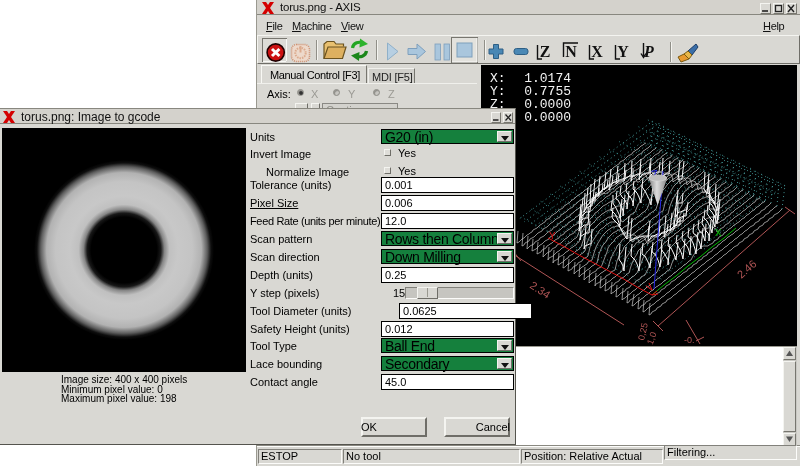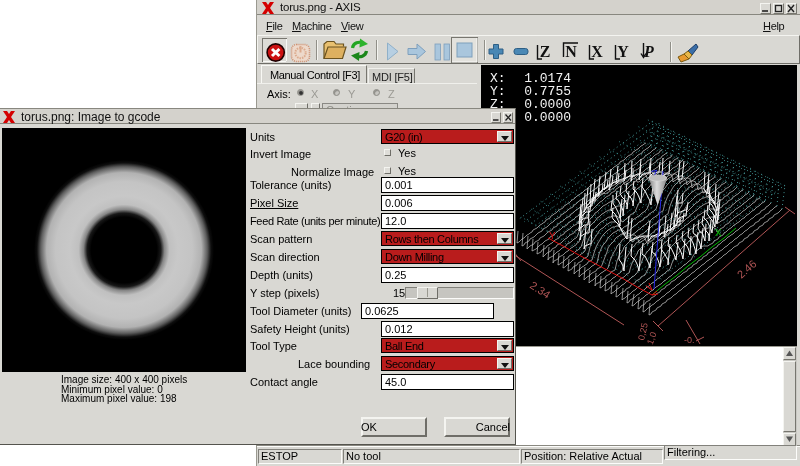--- a/index.html
+++ b/index.html
@@ -1,20 +1,20 @@
 <!DOCTYPE html>
 <html><head><meta charset="utf-8"><style>
 *{margin:0;padding:0;box-sizing:border-box}
 body{width:800px;height:466px;background:#fff;position:relative;overflow:hidden;
  font-family:"Liberation Sans", sans-serif;}
 .abs{position:absolute}
 .lbl{position:absolute;font-size:11px;color:#000;white-space:nowrap}
 .field{position:absolute;background:#fff;border:1px solid #000;font-size:11px;color:#000;
  padding-left:3px;line-height:14px;white-space:nowrap}
-.combo{position:absolute;background:#b91c1c;border:1px solid #000;font-size:11px;color:#000;white-space:nowrap}
+.combo{position:absolute;background:#15803d;border:1px solid #000;font-size:14px;color:#000;white-space:nowrap}
 .combo .tx{position:absolute;left:3px;top:1px;line-height:12px;letter-spacing:-0.3px}
 .cbtn{position:absolute;right:1px;top:1px;bottom:1px;width:15px;background:#d9d8d3;
  border-top:1px solid #f4f4f0;border-left:1px solid #f4f4f0;border-right:1px solid #6f6e68;border-bottom:1px solid #6f6e68}
 .cbtn:after{content:"";position:absolute;left:3px;top:4px;border:4px solid transparent;border-top:5px solid #111}
 .sunk{border-top:1px solid #82817b;border-left:1px solid #82817b;border-bottom:1px solid #fcfcfa;border-right:1px solid #fcfcfa}
 .rse{border-top:1px solid #f4f4f0;border-left:1px solid #f4f4f0;border-right:1px solid #6f6e68;border-bottom:1px solid #6f6e68}
 </style></head><body>
 <div class="abs" style="left:256px;top:0;width:544px;height:466px;background:#d9d8d3;border-left:1px solid #9a9990"></div>
 <div class="abs" style="left:257px;top:0;width:543px;height:15px;background:#d4d2cc;border-bottom:1px solid #88877f"></div>
 <svg class="abs" style="left:261px;top:2px" width="14" height="12" viewBox="0 0 14 12">
@@ -199,21 +199,21 @@
   </svg>
 <div class="abs" style="left:61px;top:375px;font-size:10px;line-height:9.7px;color:#000">Image size: 400 x 400 pixels<br>Minimum pixel value: 0<br>Maximum pixel value: 198</div>
 <div class="lbl" style="left:250px;top:131px;">Units</div>
 <div class="combo" style="left:381px;top:129px;width:133px;height:15px">
     <span class="tx">G20 (in)</span>
     <span class="cbtn"></span>
   </div>
 <div class="lbl" style="left:250px;top:148px;">Invert Image</div>
 <div class="abs rse" style="left:384px;top:149px;width:7px;height:7px;background:#deddd8"></div>
 <div class="abs" style="left:398px;top:147px;font-size:11px;color:#000">Yes</div>
-<div class="lbl" style="left:263px;top:166px;padding-left:28px;">Normalize Image</div>
+<div class="lbl" style="left:238px;top:166px;padding-left:28px;">Normalize Image</div>
 <div class="abs rse" style="left:384px;top:167px;width:7px;height:7px;background:#deddd8"></div>
 <div class="abs" style="left:398px;top:165px;font-size:11px;color:#000">Yes</div>
 <div class="lbl" style="left:250px;top:179px;text-align:center;">Tolerance (units)</div>
 <div class="field" style="left:381px;top:177px;width:133px;height:16px">0.001</div>
 <div class="lbl" style="left:250px;top:197px;text-decoration:underline;">Pixel Size</div>
 <div class="field" style="left:381px;top:195px;width:133px;height:16px">0.006</div>
 <div class="lbl" style="left:250px;top:215px;letter-spacing:-0.35px;">Feed Rate (units per minute)</div>
 <div class="field" style="left:381px;top:213px;width:133px;height:16px">12.0</div>
 <div class="lbl" style="left:250px;top:233px;text-align:right;">Scan pattern</div>
 <div class="combo" style="left:381px;top:231px;width:133px;height:15px">
@@ -226,29 +226,29 @@
     <span class="cbtn"></span>
   </div>
 <div class="lbl" style="left:250px;top:269px;">Depth (units)</div>
 <div class="field" style="left:381px;top:267px;width:133px;height:16px">0.25</div>
 <div class="lbl" style="left:250px;top:287px;">Y step (pixels)</div>
 <div class="abs" style="left:393px;top:287px;font-size:11px;color:#000">15</div>
 <div class="abs sunk" style="left:405px;top:287px;width:109px;height:12px;background:#c6c5c0"></div>
 <div class="abs" style="left:417px;top:287px;width:21px;height:12px;background:#d9d8d3;border:1px solid #6f6e68;border-top-color:#f4f4f0;border-left-color:#f4f4f0"></div>
 <div class="abs" style="left:427px;top:288px;width:1px;height:9px;background:#9a9990"></div>
 <div class="lbl" style="left:250px;top:305px;">Tool Diameter (units)</div>
-<div class="field" style="left:361px;top:303px;width:133px;height:16px">0.0625</div>
+<div class="field" style="left:399px;top:303px;width:133px;height:16px">0.0625</div>
 <div class="lbl" style="left:250px;top:323px;">Safety Height (units)</div>
 <div class="field" style="left:381px;top:321px;width:133px;height:16px">0.012</div>
 <div class="lbl" style="left:250px;top:340px;">Tool Type</div>
 <div class="combo" style="left:381px;top:338px;width:133px;height:15px">
     <span class="tx">Ball End</span>
     <span class="cbtn"></span>
   </div>
-<div class="lbl" style="left:250px;top:358px;margin-left:48px;">Lace bounding</div>
+<div class="lbl" style="left:250px;top:358px;">Lace bounding</div>
 <div class="combo" style="left:381px;top:356px;width:133px;height:15px">
     <span class="tx">Secondary</span>
     <span class="cbtn"></span>
   </div>
 <div class="lbl" style="left:250px;top:376px;">Contact angle</div>
 <div class="field" style="left:381px;top:374px;width:133px;height:16px">45.0</div>
 <div style="position:absolute;left:361px;top:417px;width:66px;height:20px;background:#d9d8d3;border-top:1px solid #f4f4f0;border-left:1px solid #f4f4f0;border-right:1px solid #77766f;border-bottom:1px solid #77766f;border-width:2px;border-style:solid;border-color:#f4f4f0 #6f6e68 #6f6e68 #f4f4f0"></div>
 <div class="abs" style="left:361px;top:421px;width:66px;text-align:left;font-size:11px;color:#000">OK</div>
 <div style="position:absolute;left:444px;top:417px;width:66px;height:20px;background:#d9d8d3;border-top:1px solid #f4f4f0;border-left:1px solid #f4f4f0;border-right:1px solid #77766f;border-bottom:1px solid #77766f;border-width:2px;border-style:solid;border-color:#f4f4f0 #6f6e68 #6f6e68 #f4f4f0"></div>
 <div class="abs" style="left:444px;top:421px;width:66px;text-align:right;font-size:11px;color:#000">Cancel</div>

